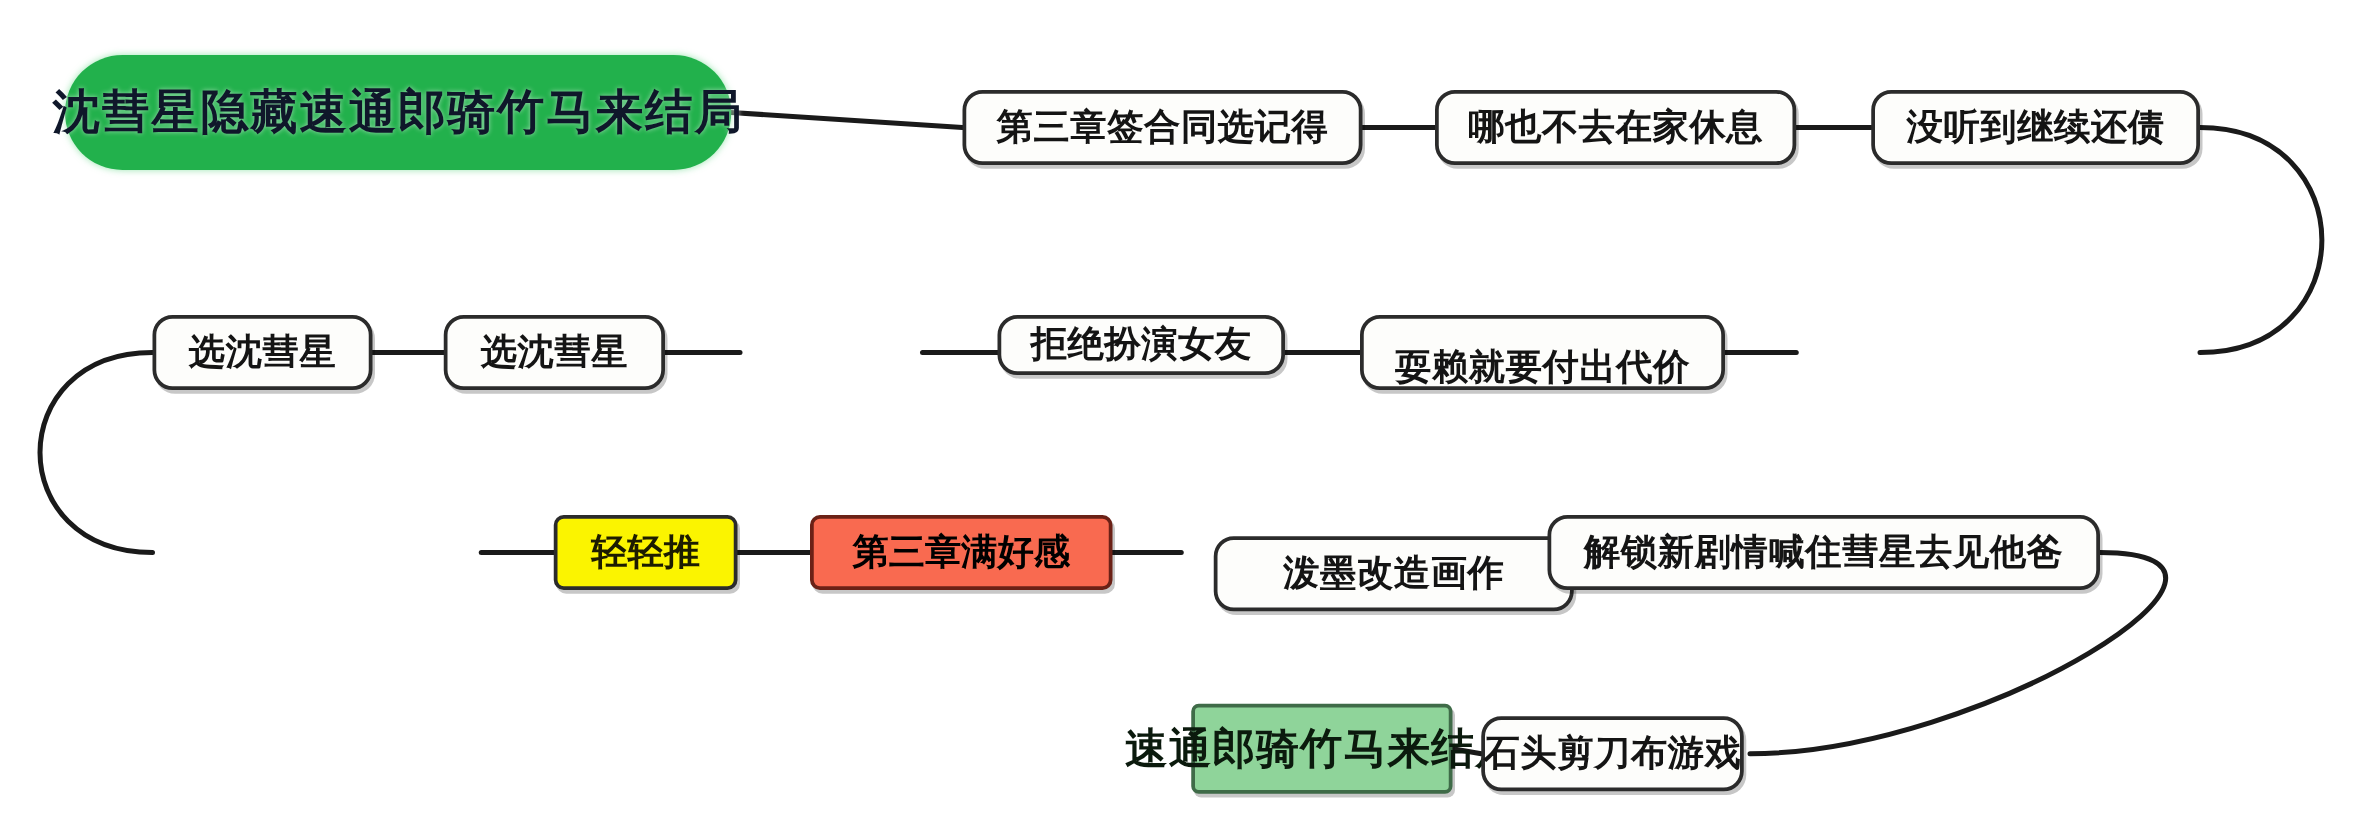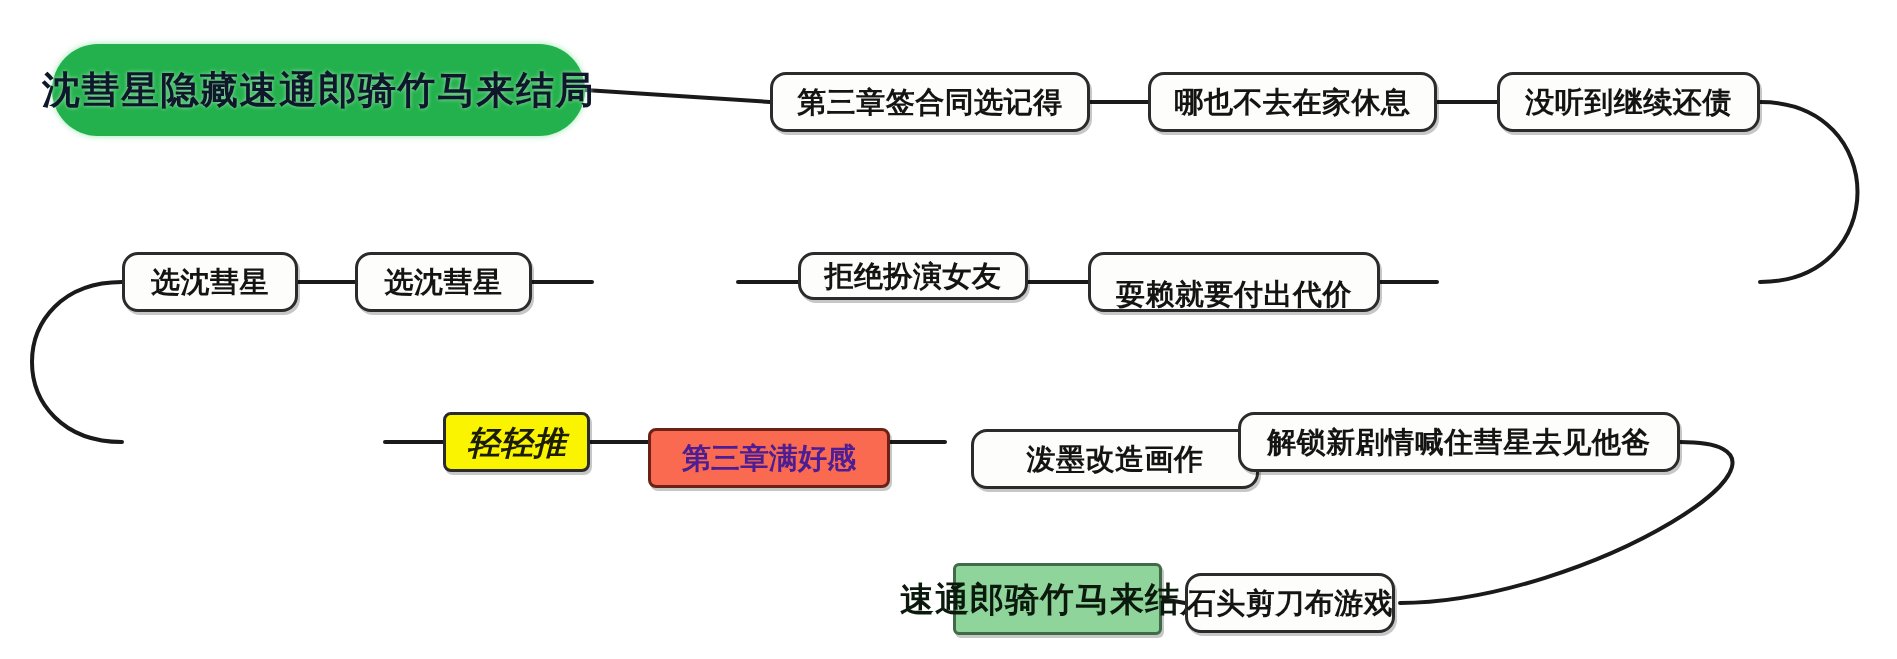--- a/index.html
+++ b/index.html
@@ -56,33 +56,31 @@
     letter-spacing: 1.5px;
     text-shadow: 0 0 4px rgba(255,255,255,0.55);
     box-shadow: 0 0 6px rgba(120, 220, 150, 0.75);
   }
   .node-yellow {
     background: #fbf400;
     border: 3px solid #2b2b2b;
     border-radius: 8px;
     color: #1c1c00;
     font-weight: bold;
-    font-size: 33px;
+    font-size: 29px;
     box-shadow: 2px 3px 0 rgba(0,0,0,0.22);
-    font-style: italic;
   }
   .node-red {
     background: #f96a50;
     border: 3px solid #6b2116;
     border-radius: 8px;
-    color: #4c1d95;
+    color: #000000;
     font-weight: bold;
     font-size: 29px;
     box-shadow: 2px 3px 0 rgba(0,0,0,0.22);
-    margin-top: 16px;
   }
   .node-lightgreen {
     background: #8fd49a;
     border: 3px solid #3f6b48;
     border-radius: 6px;
     color: #0b1a0d;
     font-weight: bold;
     font-size: 34px;
     letter-spacing: 1px;
     box-shadow: 2px 3px 0 rgba(0,0,0,0.22);

